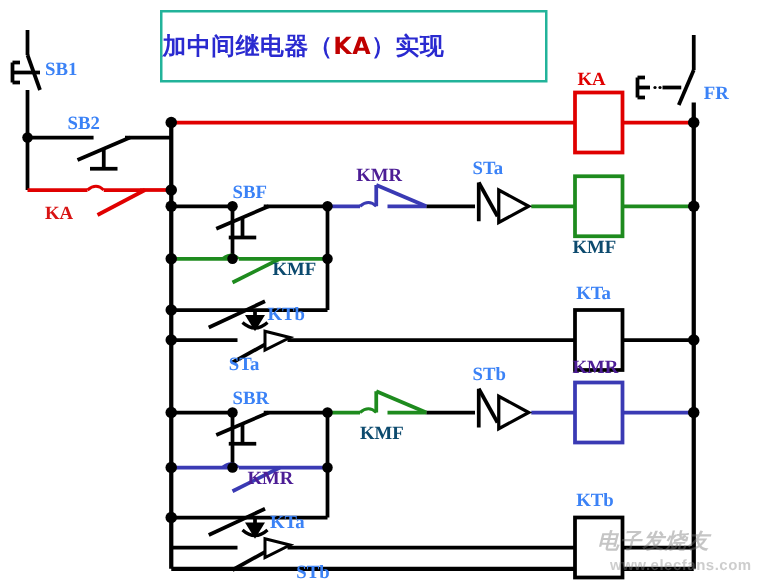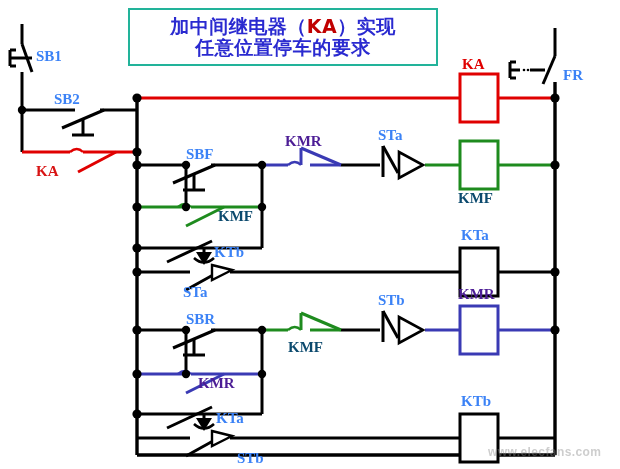--- a/index.html
+++ b/index.html
@@ -31,23 +31,23 @@
     width: 310px;
     height: 58px;
     border: 2px solid #22b39a;
     background: #ffffff;
     box-sizing: border-box;
   }
   .ttl-inner {
     position: absolute;
     left: 0; top: 0; right: 0; bottom: 0;
     display: flex;
-    flex-direction: column;
+    flex-direction: row;
     align-items: center;
-    justify-content: center;
+    justify-content: flex-start;
     line-height: 1.08;
   }
   .ttl-line {
     color: #2a2ad0;
     font-family: "DejaVu Sans", sans-serif;
     font-size: 19px;
     font-weight: bold;
     letter-spacing: 0.5px;
     white-space: nowrap;
   }
@@ -330,21 +330,20 @@
       <circle cx="555" cy="165" r="4.6" fill="#000"></circle>
       <circle cx="555" cy="272" r="4.6" fill="#000"></circle>
       <circle cx="555" cy="330" r="4.6" fill="#000"></circle>
     </g>
 
   </svg>
 
   <div class="ttl-box">
     <div class="ttl-inner">
       <div class="ttl-line"><span>加中间继电器（</span><span class="hl">KA</span><span>）实现</span></div>
-      <div class="ttl-line">任意位置停车的要求</div>
     </div>
   </div>
 
   <div class="lbl" style="left:36px; top:48px;">SB1</div>
   <div class="lbl" style="left:54px; top:91px;text-align:center;">SB2</div>
   <div class="lbl kared" style="left:36px; top:163px;">KA</div>
   <div class="lbl red" style="left:462px; top:56px;">KA</div>
   <div class="lbl" style="left:563px; top:49px;margin-top:18px;">FR</div>
 
   <div class="lbl" style="left:186px; top:146px;">SBF</div>
@@ -361,16 +360,17 @@
   <div class="lbl green" style="left:288px; top:339px;">KMF</div>
   <div class="lbl" style="left:378px; top:292px;">STb</div>
   <div class="lbl blue" style="left:458px; top:286px;">KMR</div>
 
   <div class="lbl blue" style="left:198px; top:375px;">KMR</div>
   <div class="lbl" style="left:216px; top:410px;">KTa</div>
   <div class="lbl" style="left:237px; top:450px;">STb</div>
   <div class="lbl" style="left:461px; top:393px;">KTb</div>
 
   <div class="wm">
+    <div class="wm-cn">电子发烧友</div>
     <div class="wm-url">www.elecfans.com</div>
   </div>
 
 </div>
 
 </body></html>

